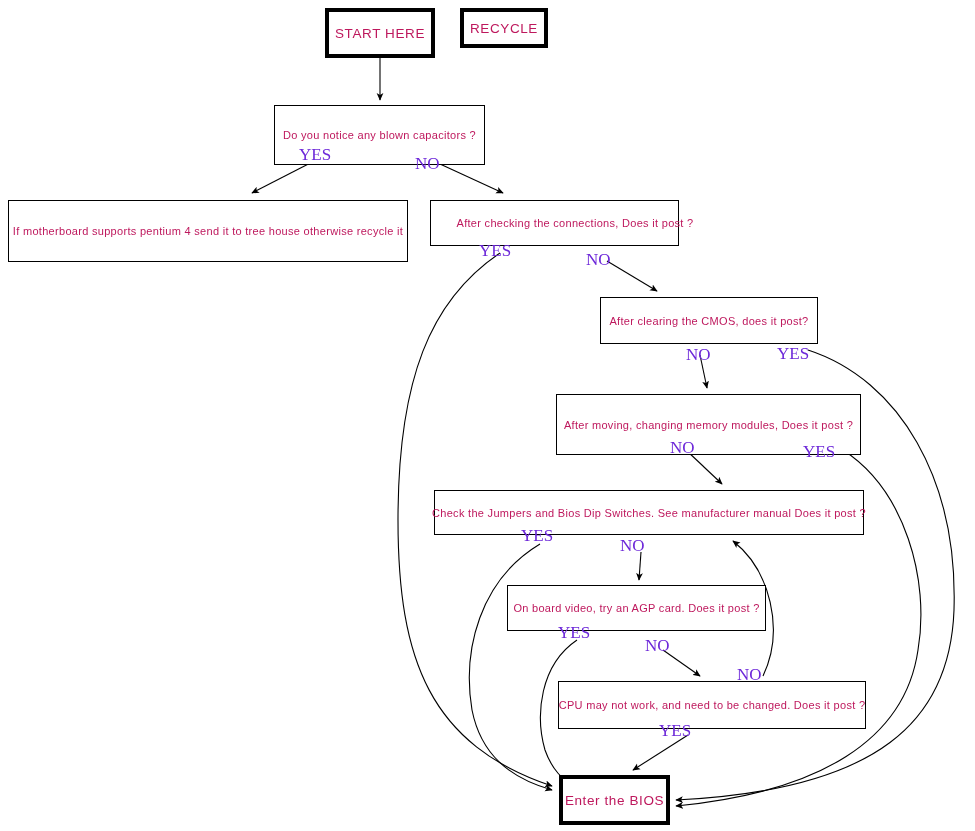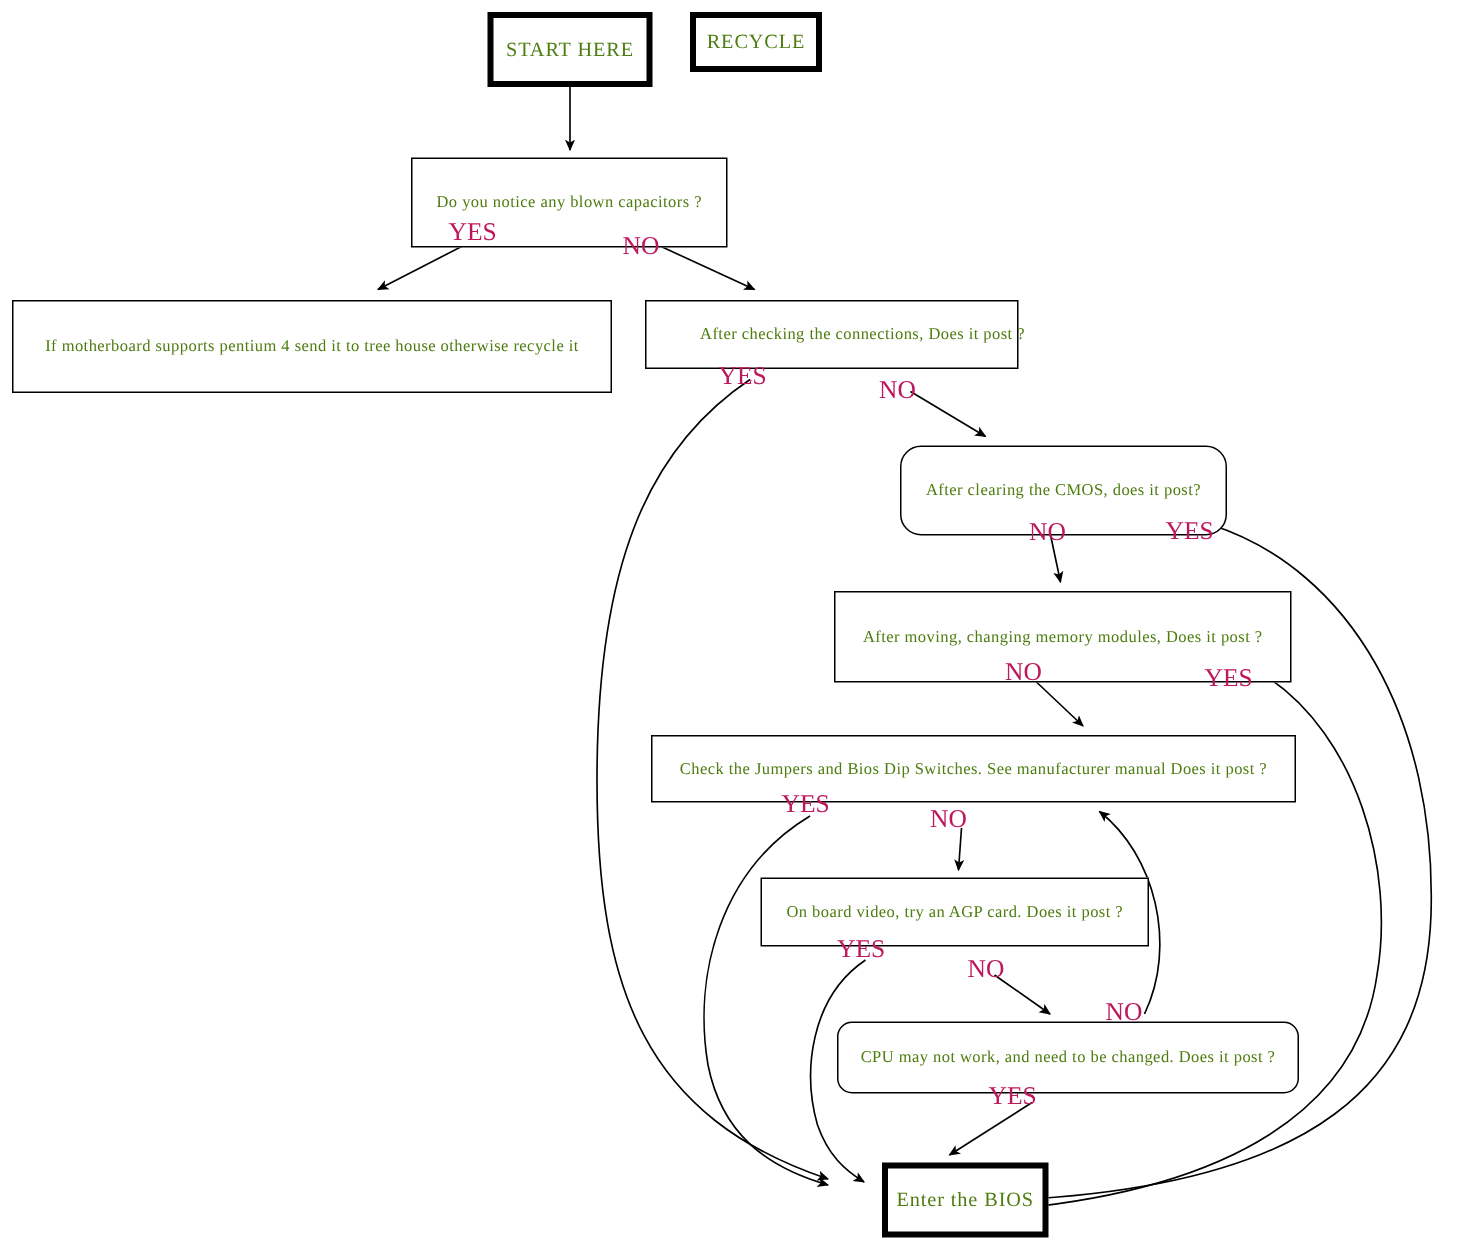--- a/index.html
+++ b/index.html
@@ -3,25 +3,25 @@
 <meta charset="utf-8">
 <style>
   html,body{margin:0;padding:0;background:#ffffff;}
   body{width:975px;height:831px;overflow:hidden;font-family:"Liberation Serif",serif;}
   #chart-root{position:relative;width:975px;height:831px;background:#fff;}
   svg.flow{position:absolute;left:0;top:0;width:975px;height:831px;}
   .edge{fill:none;stroke:#000;stroke-width:1.1;}
   .node-box{position:absolute;box-sizing:border-box;background:#fff;border:1px solid #000;
             display:flex;align-items:center;justify-content:center;}
   .node-box.thick{border-width:4px;}
-  .node-label{font-family:Liberation Serif, serif;font-size:11px;color:#4d7c0f;
+  .node-label{font-family:Liberation Sans, sans-serif;font-size:11px;color:#be185d;
               white-space:nowrap;letter-spacing:.3px;}
   .node-box.thick .node-label{font-size:13.5px;letter-spacing:.6px;}
   .edge-label{position:absolute;font-family:"Liberation Serif",serif;font-size:17px;
-              color:#be185d;white-space:nowrap;line-height:1;}
+              color:#6d28d9;white-space:nowrap;line-height:1;}
 </style>
 </head>
 <body>
 
 <div id="chart-root">
 
   <svg class="flow" viewBox="0 0 975 831" xmlns="http://www.w3.org/2000/svg">
     <defs>
       <marker id="arrow" viewBox="0 0 10 10" refX="9" refY="5" markerWidth="7" markerHeight="7" orient="auto-start-reverse">
         <path d="M0,0.6 L10,5 L0,9.4 L2.4,5 Z" fill="#000"></path>
@@ -55,36 +55,36 @@
       </div>
       <div class="node-box" style="left: 274px; top: 105px; width: 211px; height: 60px;">
         <span class="node-label">Do you notice any blown capacitors ?</span>
       </div>
       <div class="node-box" style="left: 8px; top: 200px; width: 400px; height: 62px;">
         <span class="node-label">If motherboard supports pentium 4 send it to tree house otherwise recycle it</span>
       </div>
       <div class="node-box" style="left: 430px; top: 200px; width: 249px; height: 46px; padding-left: 41px;">
         <span class="node-label">After checking the connections, Does it post ?</span>
       </div>
-      <div class="node-box" style="left: 600px; top: 297px; width: 218px; height: 60px; border-radius: 14px;">
+      <div class="node-box" style="left: 600px; top: 297px; width: 218px; height: 47px;">
         <span class="node-label">After clearing the CMOS, does it post?</span>
       </div>
       <div class="node-box" style="left: 556px; top: 394px; width: 305px; height: 61px;">
         <span class="node-label">After moving, changing memory modules, Does it post ?</span>
       </div>
       <div class="node-box" style="left: 434px; top: 490px; width: 430px; height: 45px;">
         <span class="node-label">Check the Jumpers and Bios Dip Switches. See manufacturer manual Does it post ?</span>
       </div>
       <div class="node-box" style="left: 507px; top: 585px; width: 259px; height: 46px; align-items: center;">
         <span class="node-label">On board video, try an AGP card. Does it post ?</span>
       </div>
-      <div class="node-box" style="left: 558px; top: 681px; width: 308px; height: 48px; border-radius: 10px;">
+      <div class="node-box" style="left: 558px; top: 681px; width: 308px; height: 48px;">
         <span class="node-label">CPU may not work, and need to be changed. Does it post ?</span>
       </div>
-      <div class="node-box thick" style="left: 559px; top: 775px; width: 111px; height: 50px; margin-left: 29px;">
+      <div class="node-box thick" style="left: 559px; top: 775px; width: 111px; height: 50px;">
         <span class="node-label">Enter the BIOS</span>
       </div>
     </div>
   <div id="labels-layer">
       <div class="edge-label" style="left: 299px; top: 146px;">YES</div>
       <div class="edge-label" style="left: 415px; top: 155px;">NO</div>
       <div class="edge-label" style="left: 479px; top: 242px;">YES</div>
       <div class="edge-label" style="left: 586px; top: 251px;">NO</div>
       <div class="edge-label" style="left: 686px; top: 346px;">NO</div>
       <div class="edge-label" style="left: 777px; top: 345px;">YES</div>

